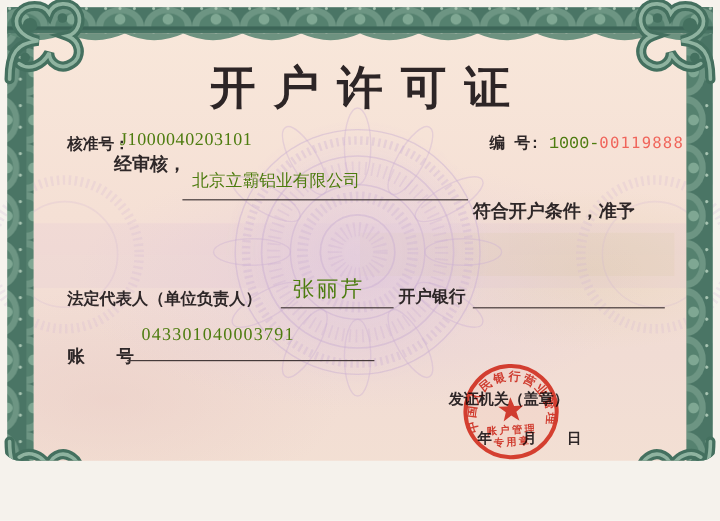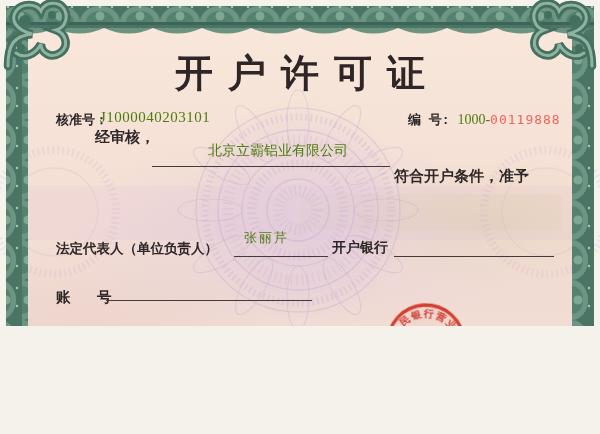--- a/index.html
+++ b/index.html
@@ -1,17 +1,17 @@
 <!DOCTYPE html>
 <html><head>
 <meta charset="utf-8">
 <style>
   html,body{margin:0;padding:0;}
   body{width:600px;height:434px;background:#f5f2ec;font-family:"Liberation Sans",sans-serif;}
-  .cert{position:relative;width:600px;height:326px;overflow:hidden;background:#f6f3ed;}
+  .cert{position:relative;width:600px;height:384px;overflow:hidden;background:#f6f3ed;border-radius:17px;}
   .paper{position:absolute;left:24px;top:24px;width:552px;height:386px;
     background:
       radial-gradient(ellipse 340px 150px at 50% 55%, rgba(214,190,224,0.30), rgba(214,190,224,0) 70%),
       radial-gradient(ellipse 200px 90px at 85% 52%, rgba(208,196,140,0.22), rgba(208,196,140,0) 75%),
       radial-gradient(ellipse 260px 120px at 12% 80%, rgba(233,203,196,0.5), rgba(233,203,196,0) 75%),
       linear-gradient(180deg,#f8e7da 0%, #f5e0d5 40%, #f1dcd4 70%, #f3e0d3 100%);}
   svg.frame,svg.wm{position:absolute;left:0;top:0;pointer-events:none;}
   svg.wm{opacity:.85;}
   .txt{position:absolute;color:#2e2728;white-space:nowrap;}
   .lab{font-weight:700;font-family:Liberation Mono, monospace;}
@@ -116,36 +116,37 @@
     <use href="#crn" transform="translate(0,434) scale(1,-1)"></use>
     <use href="#crn" transform="translate(600,434) scale(-1,-1)"></use>
   </svg>
 
   <div class="txt title">开户许可证</div>
 
   <div class="txt lab" style="left:56px;top:111px;font-size:13px;">核准号：</div>
   <div class="txt val" style="left:100px;top:109px;font-size:15px;letter-spacing:0.5px;">J1000040203101</div>
 
   <div class="txt" style="left:408px;top:110px;">
-    <span class="lab" style="font-size:13px;">编 号: </span><span class="val" style="font-size:14px;">1000-</span><span class="serial-red">00119888</span>
+    <span class="lab" style="font-size:13px;">编 号: </span><span class="val" style="font-size:14px;font-family:Liberation Mono, monospace;">1000-</span><span class="serial-red">00119888</span>
   </div>
 
   <div class="txt lab" style="left:95px;top:128px;font-size:15px;">经审核，</div>
-  <div class="txt val" style="left:160px;top:142px;font-size:14px;margin-left:48px;">北京立霸铝业有限公司</div>
+  <div class="txt val" style="left:160px;top:142px;font-size:14px;">北京立霸铝业有限公司</div>
   <div class="uline" style="left:152px;top:166px;width:238px;"></div>
   <div class="txt lab" style="left:394px;top:147px;font-size:15px;margin-top:20px;">符合开户条件，准予</div>
 
 
   <div class="txt lab" style="left:56px;top:240px;font-size:13.5px;">法定代表人（单位负责人）</div>
-  <div class="txt val" style="left:244px;top:229px;font-size:13px;letter-spacing:2px;">张丽芹</div>
+  <div class="txt val" style="left:244px;top:229px;font-size:18px;letter-spacing:2px;">张丽芹</div>
   <div class="uline" style="left:234px;top:256px;width:94px;"></div>
   <div class="txt lab" style="left:332px;top:239px;font-size:14px;">开户银行</div>
   <div class="uline" style="left:394px;top:256px;width:160px;"></div>
 
   <div class="txt lab" style="left:56px;top:288px;font-size:14.5px;letter-spacing:6px;">账　号</div>
+  <div class="txt val" style="left:118px;top:271px;font-size:15px;letter-spacing:1px;">043301040003791</div>
   <div class="uline" style="left:106px;top:300px;width:206px;"></div>
 
   <div class="txt lab" style="left:374px;top:325px;font-size:12.5px;">发证机关（盖章）</div>
   <div class="txt lab" style="left:398px;top:357px;font-size:12px;word-spacing:18px;">年 月 日</div>
 
   <svg class="seal" width="88" height="88" viewBox="0 0 88 88">
     <defs>
       <path id="sealArc" d="M 17,59 A 30,30 0 1 1 71,59" fill="none"></path>
     </defs>
     <circle cx="44" cy="42" r="38" fill="#f05a46" fill-opacity="0.05" stroke="#de3828" stroke-width="3.4"></circle>

